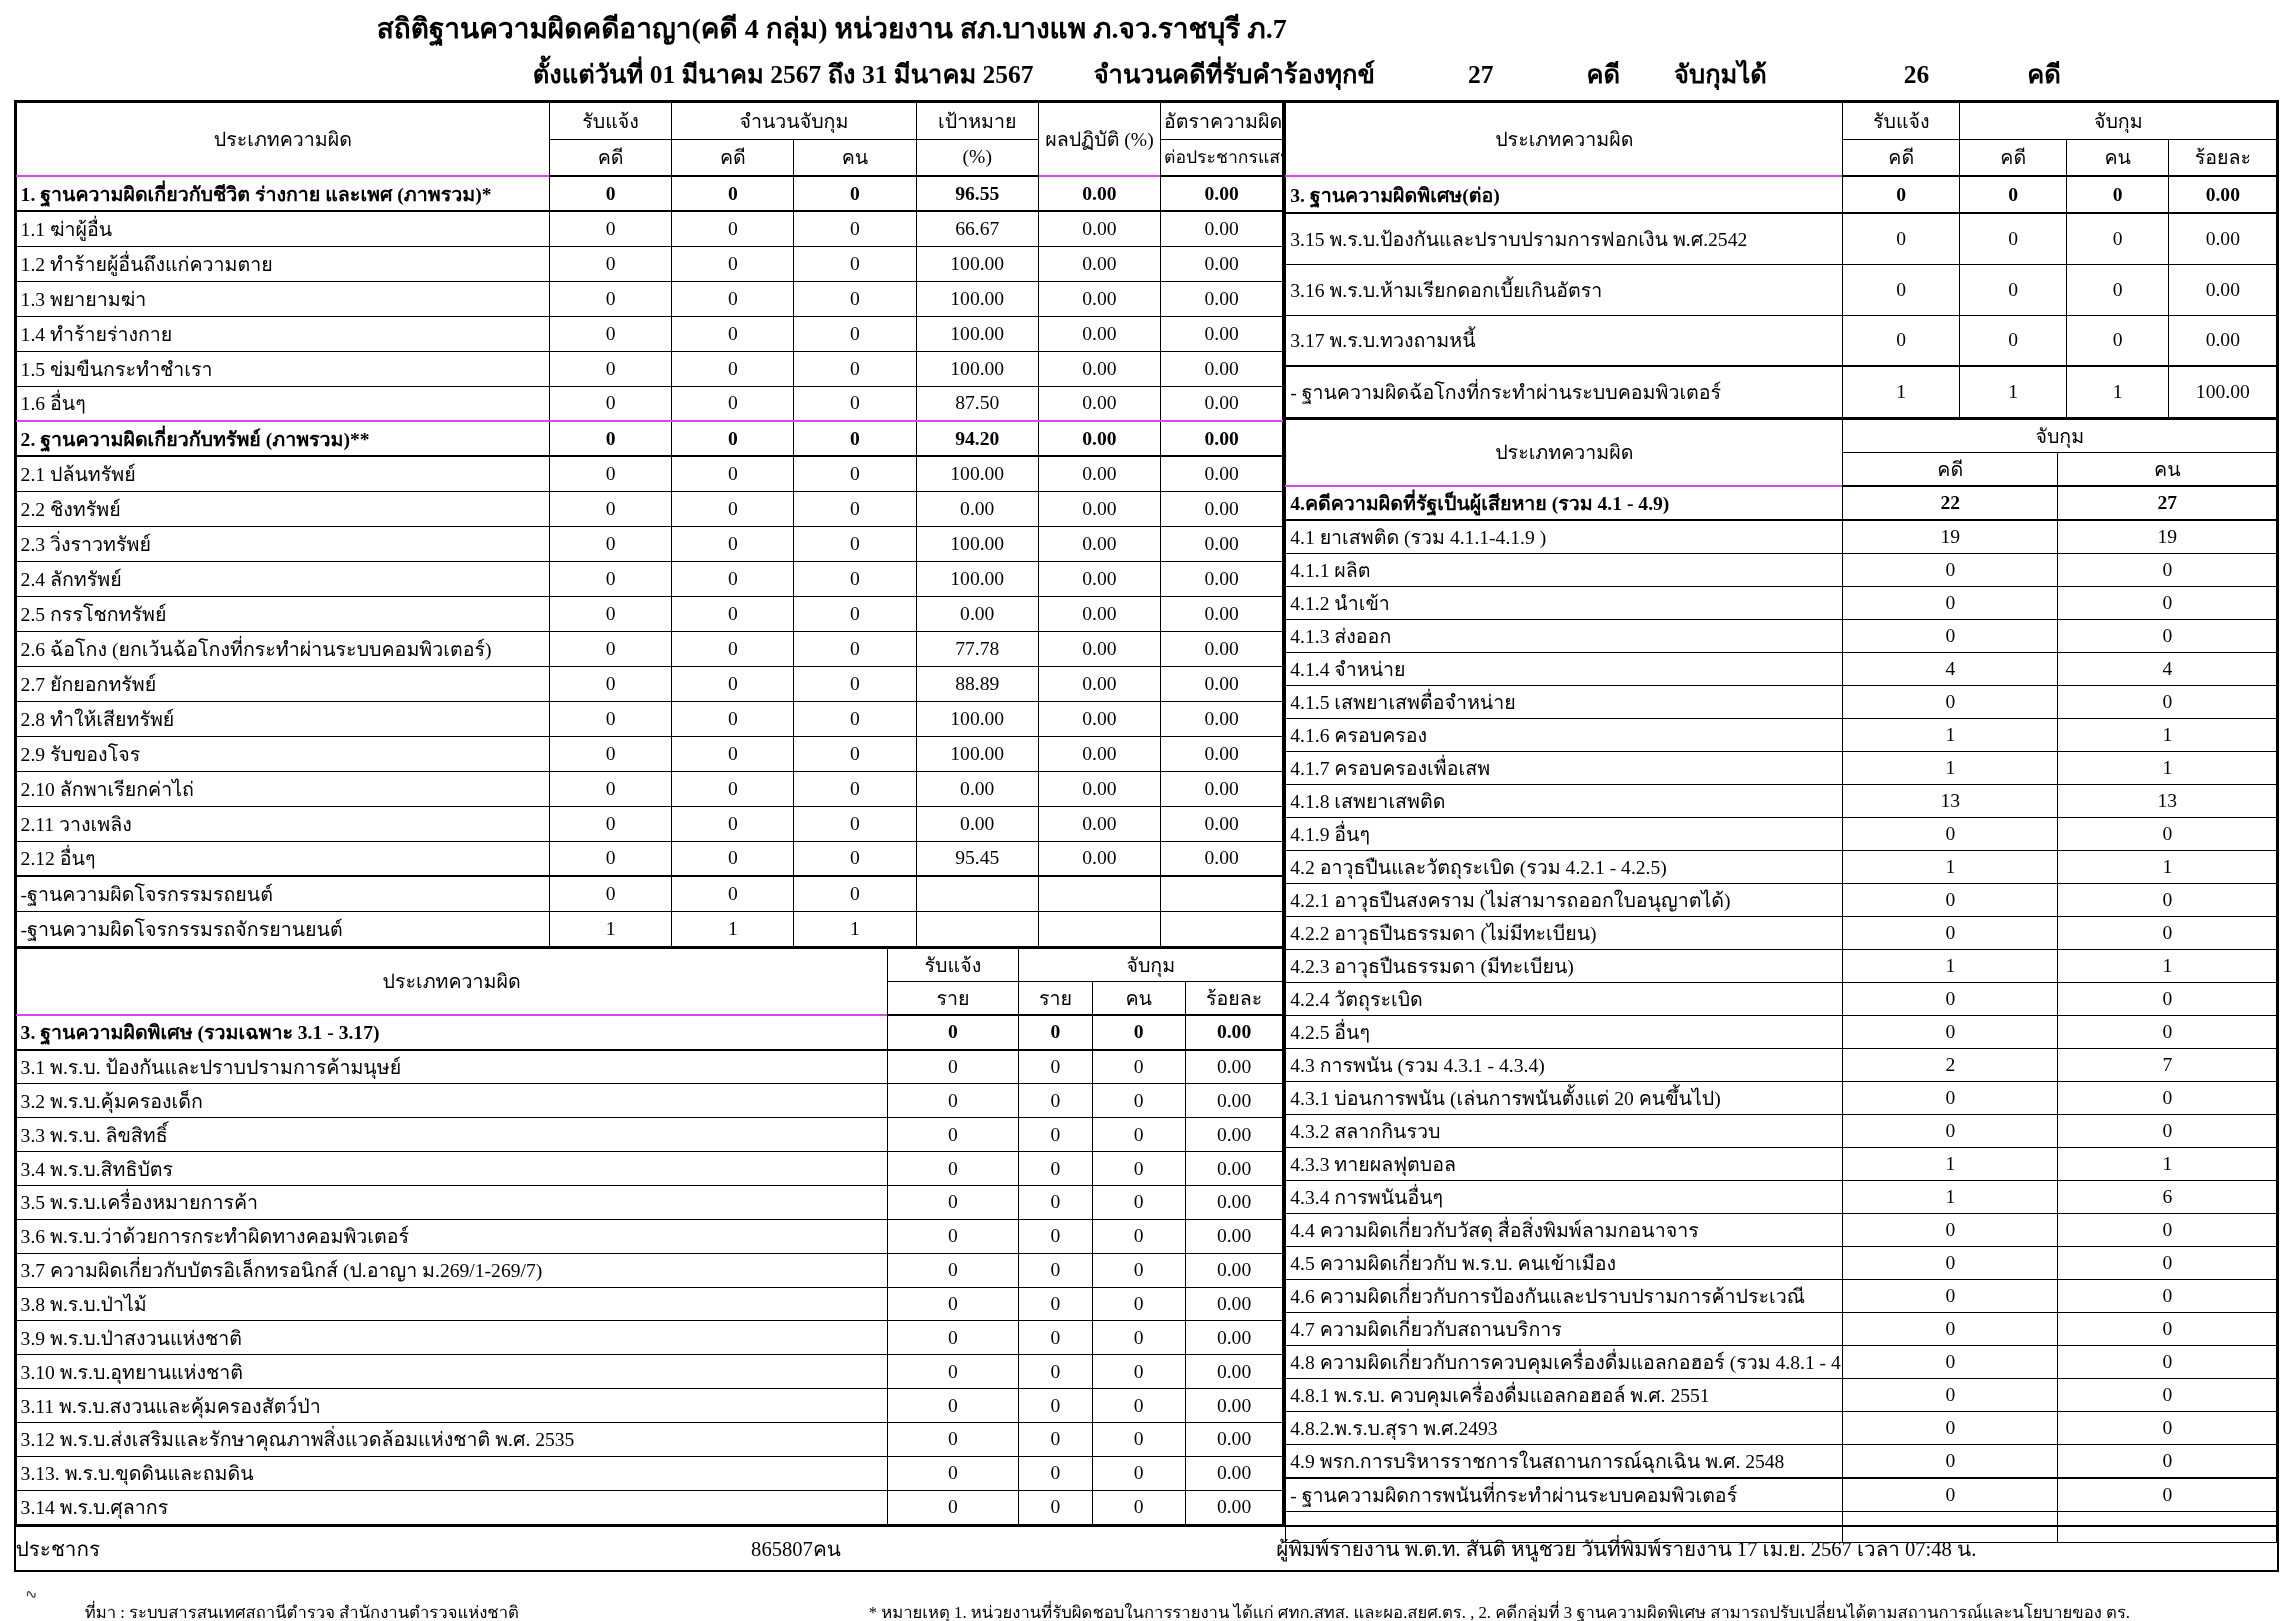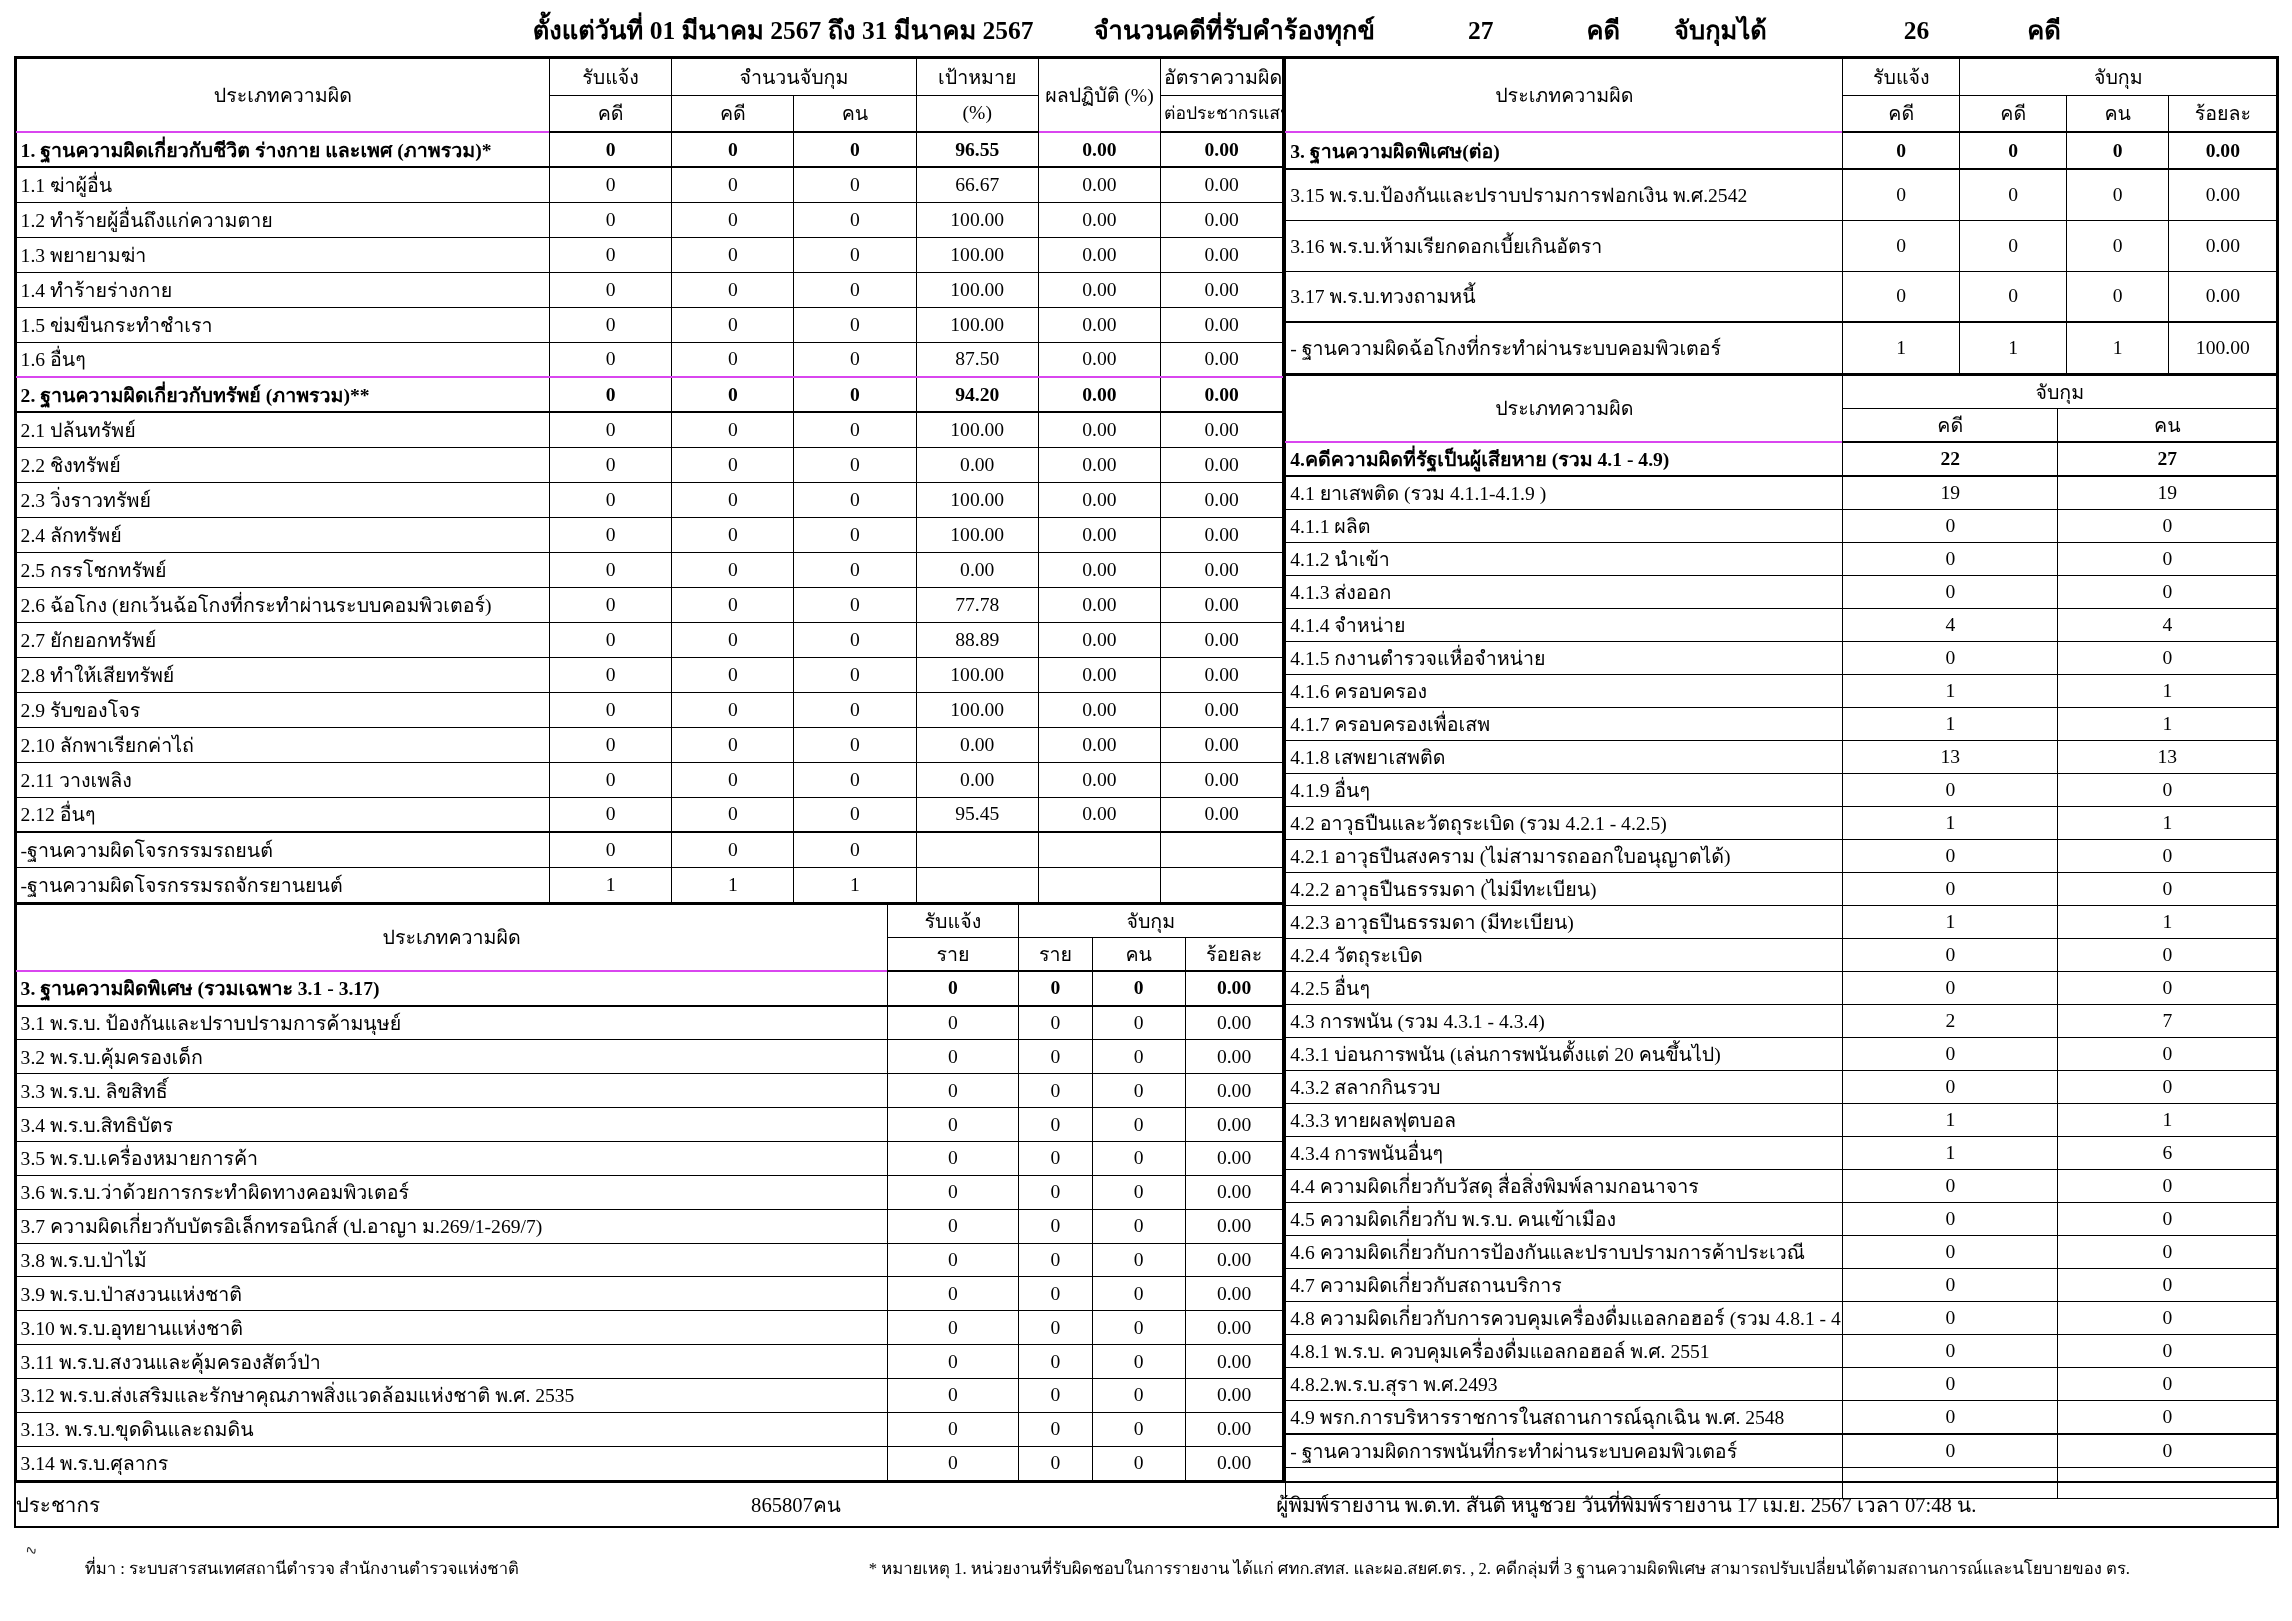--- a/index.html
+++ b/index.html
@@ -52,20 +52,21 @@
   .notes { position:relative; height:45px; margin-top:21.6px; font-size:16.7px; }
   .corner-mark { position:absolute; left:11.8px; top:-7.8px; font-size:14.7px; color:#333; transform:rotate(-15deg); }
   .source-note { position:absolute; left:71px; top:5.9px; }
   .remark-note { position:absolute; left:855px; top:5.9px; white-space:nowrap; }
 </style>
 </head>
 <body>
 
 <div class="page">
 
+  <div class="title-line">สถิติฐานความผิดคดีอาญา(คดี 4 กลุ่ม) หน่วยงาน สภ.บางแพ ภ.จว.ราชบุรี ภ.7</div>
 
   <div class="subtitle-line">
     <span class="st-date">ตั้งแต่วันที่ 01 มีนาคม 2567 ถึง 31 มีนาคม 2567</span>
     <span class="st-claims-label">จำนวนคดีที่รับคำร้องทุกข์</span>
     <span class="st-claims-value">27</span>
     <span class="st-claims-unit">คดี</span>
     <span class="st-arrest-label">จับกุมได้</span>
     <span class="st-arrest-value">26</span>
     <span class="st-arrest-unit">คดี</span>
   </div>
@@ -536,21 +537,21 @@
                 <td class="lbl">4.1.3 ส่งออก</td>
                 <td class="num">0</td>
                 <td class="num">0</td>
               </tr>
               <tr>
                 <td class="lbl">4.1.4 จำหน่าย</td>
                 <td class="num">4</td>
                 <td class="num">4</td>
               </tr>
               <tr>
-                <td class="lbl">4.1.5 กงานตำรวจแหื่อจำหน่าย</td>
+                <td class="lbl">4.1.5 เสพยาเสพตื่อจำหน่าย</td>
                 <td class="num">0</td>
                 <td class="num">0</td>
               </tr>
               <tr>
                 <td class="lbl">4.1.6 ครอบครอง</td>
                 <td class="num">1</td>
                 <td class="num">1</td>
               </tr>
               <tr>
                 <td class="lbl">4.1.7 ครอบครองเพื่อเสพ</td>

